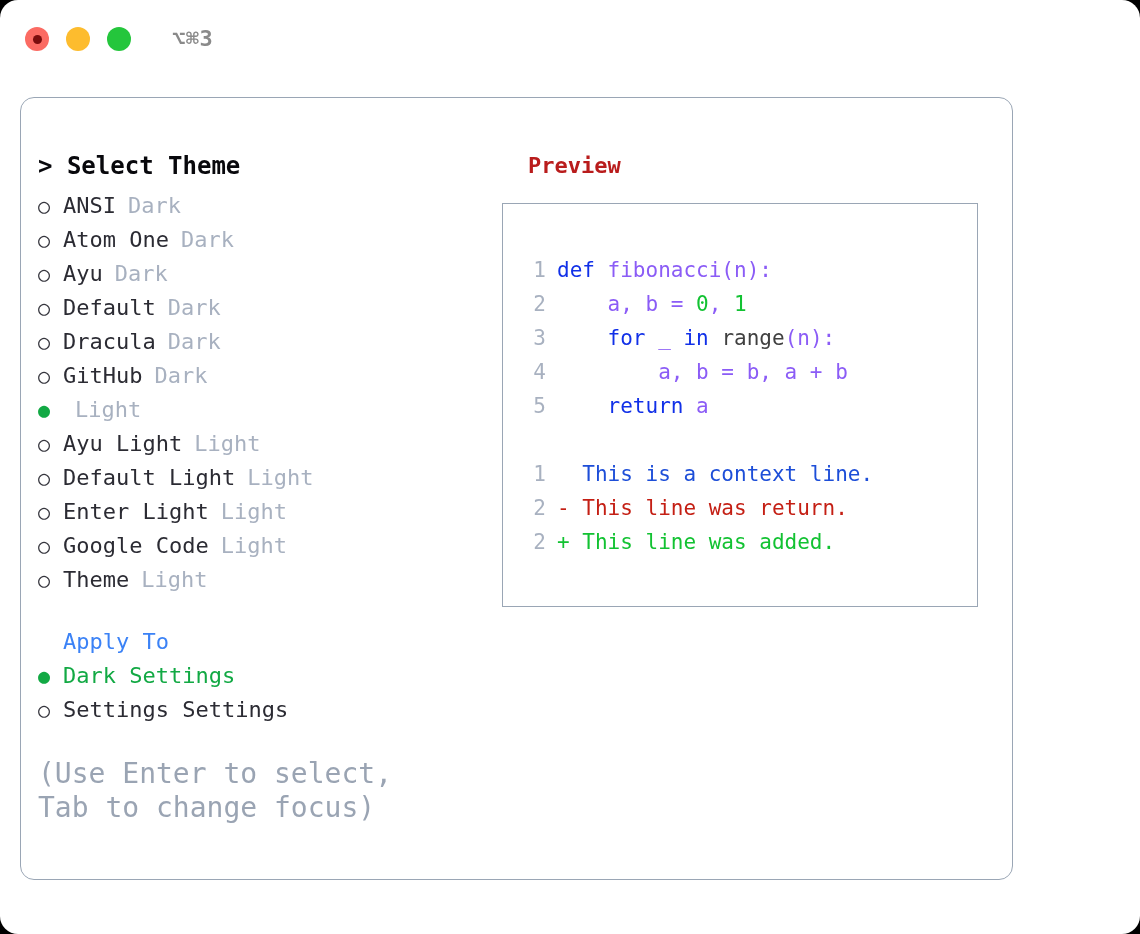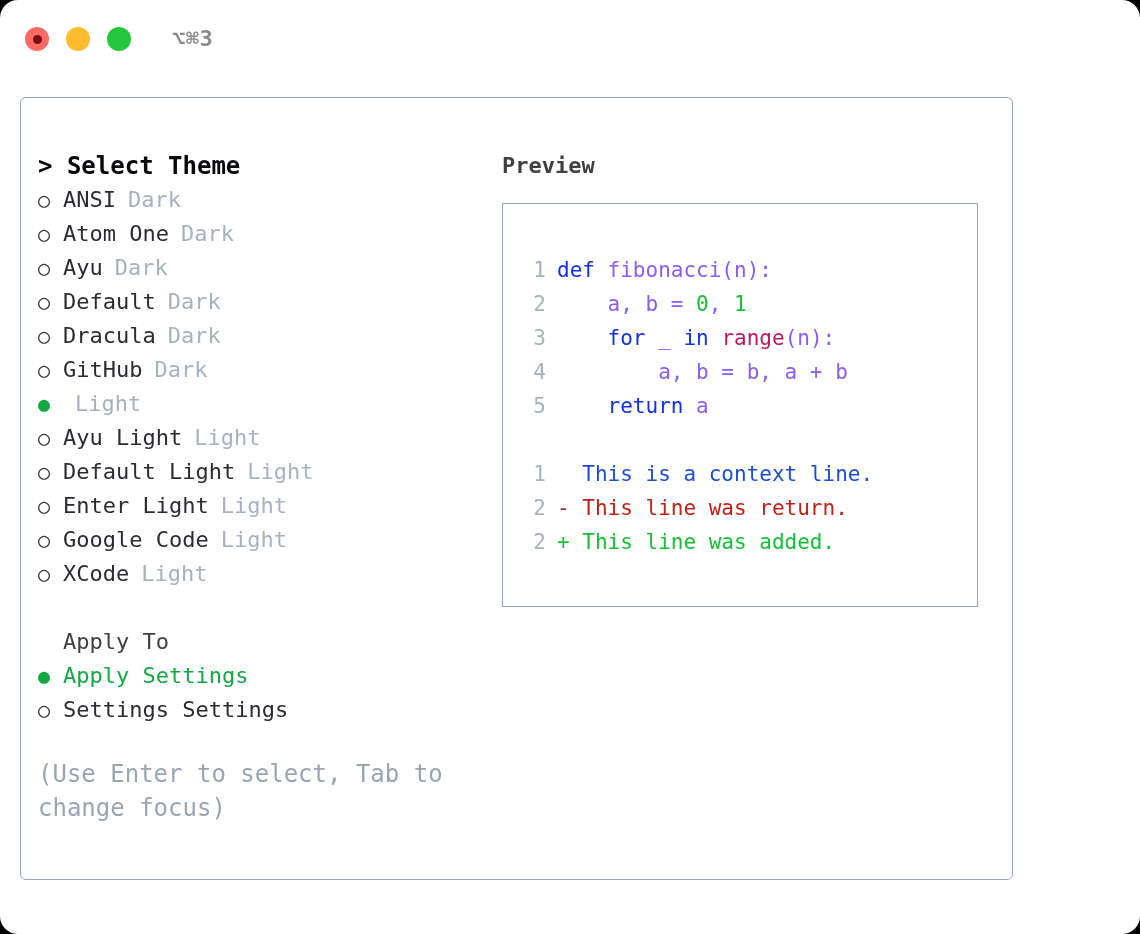--- a/index.html
+++ b/index.html
@@ -66,21 +66,21 @@
   }
 
   
   .window {
     position: absolute;
     left: 20px;
     top: 97px;
     width: 993px;
     height: 783px;
     border: 1.6px solid #9aa6b5;
-    border-radius: 6px;
+    border-radius: 14px;
     box-sizing: border-box;
     background: #ffffff;
   }
 
   .columns {
     position: absolute;
     left: 0; top: 0;
     width: 100%;
     height: 100%;
   }
@@ -116,57 +116,59 @@
     font-size: 20px;
     color: #35353d;
     line-height: 34px;
   }
   .bullet.sel { color: #12a944; }
   .row .label { color: #2b2b33; }
   .row.selected .label { color: #12a944; }
   .row .tag {
     color: #a8b1c0;
     margin-left: 12px;
+    margin-top: 6px;
   }
 
   .section-title {
     font-size: 22px;
-    color: #404040;
+    color: #3b82f6;
     line-height: 34px;
     height: 34px;
     padding-left: 25px;
     white-space: pre;
   }
 
   .spacer-32 { height: 34px; }
   .spacer-28 { height: 30px; }
 
   .hint {
-    font-size: 24px;
+    font-size: 28px;
     line-height: 34px;
     color: #9aa4b3;
     width: 412px;
     white-space: pre-wrap;
     word-break: break-word;
   }
 
   
   .right-col {
     position: absolute;
     left: 481px;
     top: 51px;
     width: 490px;
   }
   .preview-title {
     font-size: 22px;
     font-weight: bold;
-    color: #404040;
-    line-height: 34px;
-    height: 34px;
-    white-space: pre;
+    color: #b91c1c;
+    line-height: 34px;
+    height: 34px;
+    white-space: pre;
+    margin-left: 26px;
   }
   .preview-panel {
     margin-top: 20px;
     width: 476px;
     height: 404px;
     border: 1.6px solid #9aa6b5;
     box-sizing: border-box;
     background: #ffffff;
     position: relative;
   }
@@ -188,21 +190,21 @@
     width: 26px;
     flex: 0 0 26px;
     text-align: right;
     color: #a8b1c0;
     margin-right: 11px;
   }
   .ctext { white-space: pre; }
 
   .tok-plain { color: #8b5cf6; }
   .tok-kw    { color: #1130e8; }
-  .tok-fn    { color: #be185d; }
+  .tok-fn    { color: #404040; }
   .tok-num   { color: #12c232; }
 
   .diff-gap { height: 34px; }
   .diff-ctx { color: #1d4ed8; }
   .diff-del { color: #c41f14; }
   .diff-add { color: #12c232; }
 </style>
 </head>
 <body>
 
@@ -276,33 +278,33 @@
             <span class="label">Enter Light</span>
             <span class="tag">Light</span>
           </div>
           <div class="row">
             <span class="bullet">○</span>
             <span class="label">Google Code</span>
             <span class="tag">Light</span>
           </div>
           <div class="row">
             <span class="bullet">○</span>
-            <span class="label">XCode</span>
+            <span class="label">Theme</span>
             <span class="tag">Light</span>
           </div>
         </div>
 
         <div class="spacer-32"></div>
 
         <div class="section-title">Apply To</div>
 
         <div>
           <div class="row selected">
             <span class="bullet sel">●</span>
-            <span class="label">Apply Settings</span>
+            <span class="label">Dark Settings</span>
           </div>
           <div class="row">
             <span class="bullet">○</span>
             <span class="label">Settings Settings</span>
           </div>
         </div>
 
         <div class="spacer-28"></div>
 
         <div class="hint">(Use Enter to select, Tab to change focus)</div>

